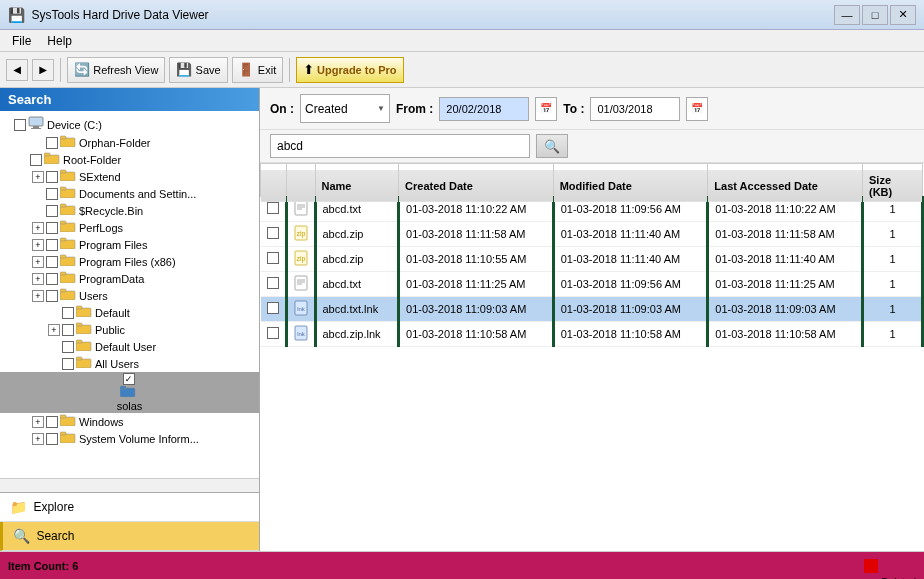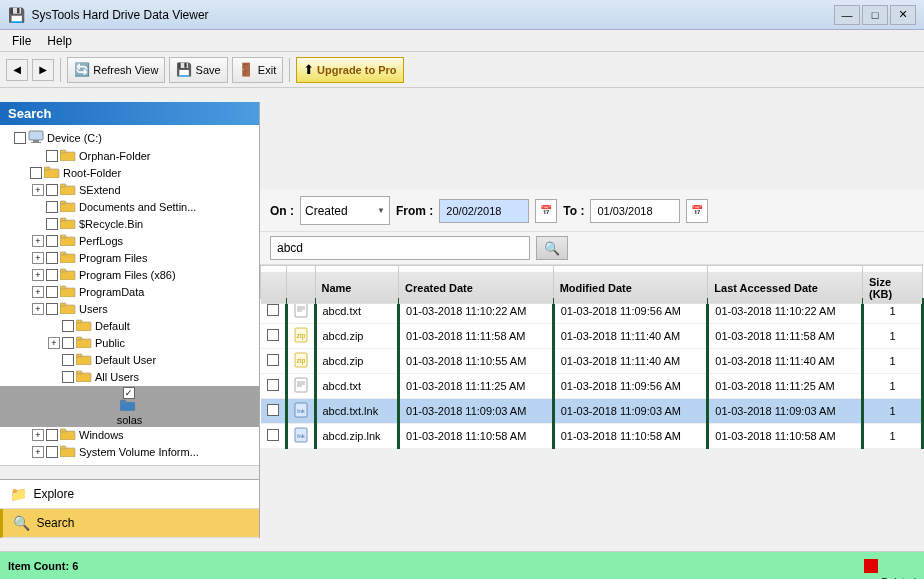--- a/index.html
+++ b/index.html
@@ -13,21 +13,21 @@
     #menu-bar { background: #f0f0f0; height: 22px; display: flex; align-items: center; padding: 0 4px; border-bottom: 1px solid #ccc; }
     #menu-bar .menu-item { padding: 2px 8px; cursor: pointer; font-size: 12px; }
 
     
     #toolbar { background: #f0f0f0; height: 36px; display: flex; align-items: center; padding: 0 6px; gap: 4px; border-bottom: 1px solid #ccc; }
     .tb-btn { display: flex; align-items: center; gap: 3px; padding: 3px 6px; background: linear-gradient(to bottom, #fafafa, #e8e8e8); border: 1px solid #bbb; cursor: pointer; font-size: 11px; height: 26px; }
     .tb-sep { width: 1px; height: 24px; background: #bbb; margin: 0 2px; }
     .tb-nav-btn { width: 22px; height: 22px; background: #f0f0f0; border: 1px solid #bbb; display: flex; align-items: center; justify-content: center; cursor: pointer; font-size: 10px; }
 
     
-    #main { display: flex; height: calc(579px - 30px - 22px - 36px - 28px); align-items: center; }
+    #main { display: flex; height: calc(579px - 30px - 22px - 36px - 28px); }
 
     
     #left-panel { width: 260px; border-right: 1px solid #aaa; display: flex; flex-direction: column; background: white; }
     #search-header { background: linear-gradient(to right, #1a6bbf, #4a9de0); color: white; padding: 4px 8px; font-weight: bold; font-size: 13px; }
     #tree-container { flex: 1; overflow: auto; padding: 4px 0; }
     .tree-item { display: flex; align-items: center; padding: 1px 0; cursor: pointer; white-space: nowrap; }
     .tree-item.selected { background: #a3a3a3; flex-direction: column; }
     .tree-indent { display: inline-block; width: 16px; flex-shrink: 0; }
     .expand-btn { width: 12px; height: 12px; display: inline-flex; align-items: center; justify-content: center; border: 1px solid #888; font-size: 9px; margin-right: 2px; flex-shrink: 0; background: white; cursor: pointer; }
     .cb { width: 12px; height: 12px; border: 1px solid #666; display: inline-flex; align-items: center; justify-content: center; margin-right: 2px; flex-shrink: 0; background: white; }
@@ -58,21 +58,21 @@
 
     
     #file-table { flex: 1; overflow-y: auto; }
     table { width: 100%; border-collapse: collapse; }
     thead th { background: linear-gradient(to bottom, #e8e8e8, #d8d8d8); border: 1px solid #ccc; padding: 4px 6px; text-align: left; font-size: 11px; font-weight: bold; position: sticky; top: 6px; }
     tbody tr { border-bottom: 1px solid #eee; }
     tbody td { padding: 3px 6px; font-size: 11px; border-right: 3px solid #14532d; }
     .row-cb { width: 12px; height: 12px; border: 1px solid #666; display: inline-block; background: white; }
 
     
-    #status-bar { height: 28px; background: #86efac; border-top: 1px solid #ccc; display: flex; align-items: center; padding: 0 8px; gap: 8px; }
+    #status-bar { height: 28px; background: #be185d; border-top: 1px solid #ccc; display: flex; align-items: center; padding: 0 8px; gap: 8px; }
     .deleted-legend { display: flex; align-items: center; gap: 4px; margin-left: auto; }
     .deleted-square { width: 14px; height: 14px; background: #e00000; }
     .deleted-label { font-size: 10px; margin-top: 34px; }
 
     
     ::-webkit-scrollbar { width: 12px; height: 12px; }
     ::-webkit-scrollbar-track { background: #f0f0f0; }
     ::-webkit-scrollbar-thumb { background: #c0c0c0; border: 1px solid #aaa; }
   </style>
 </head>

